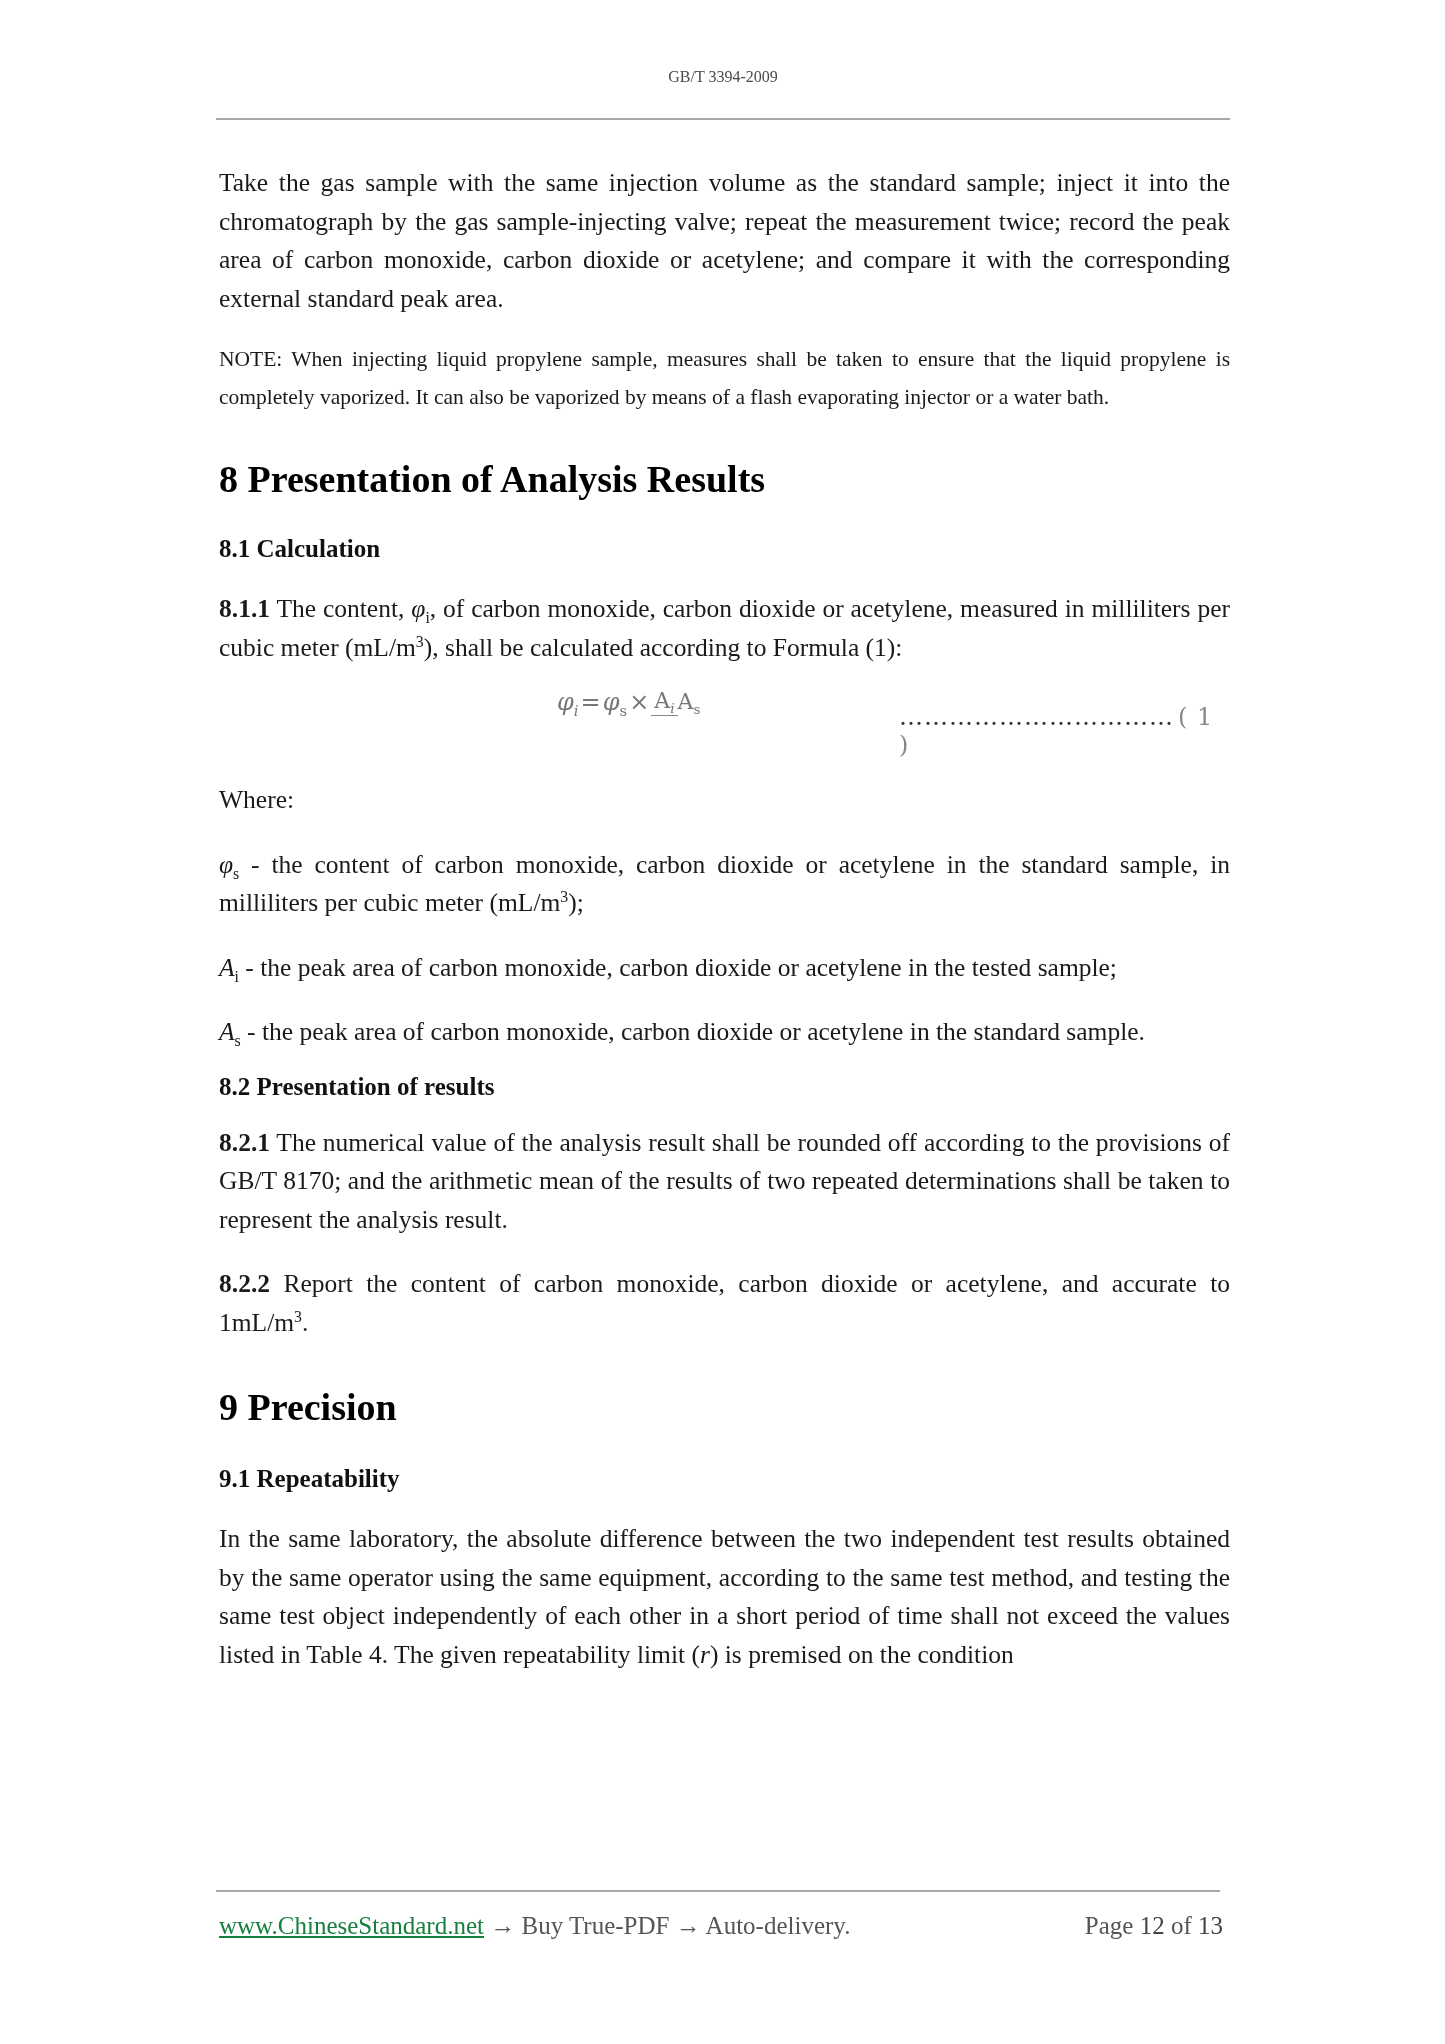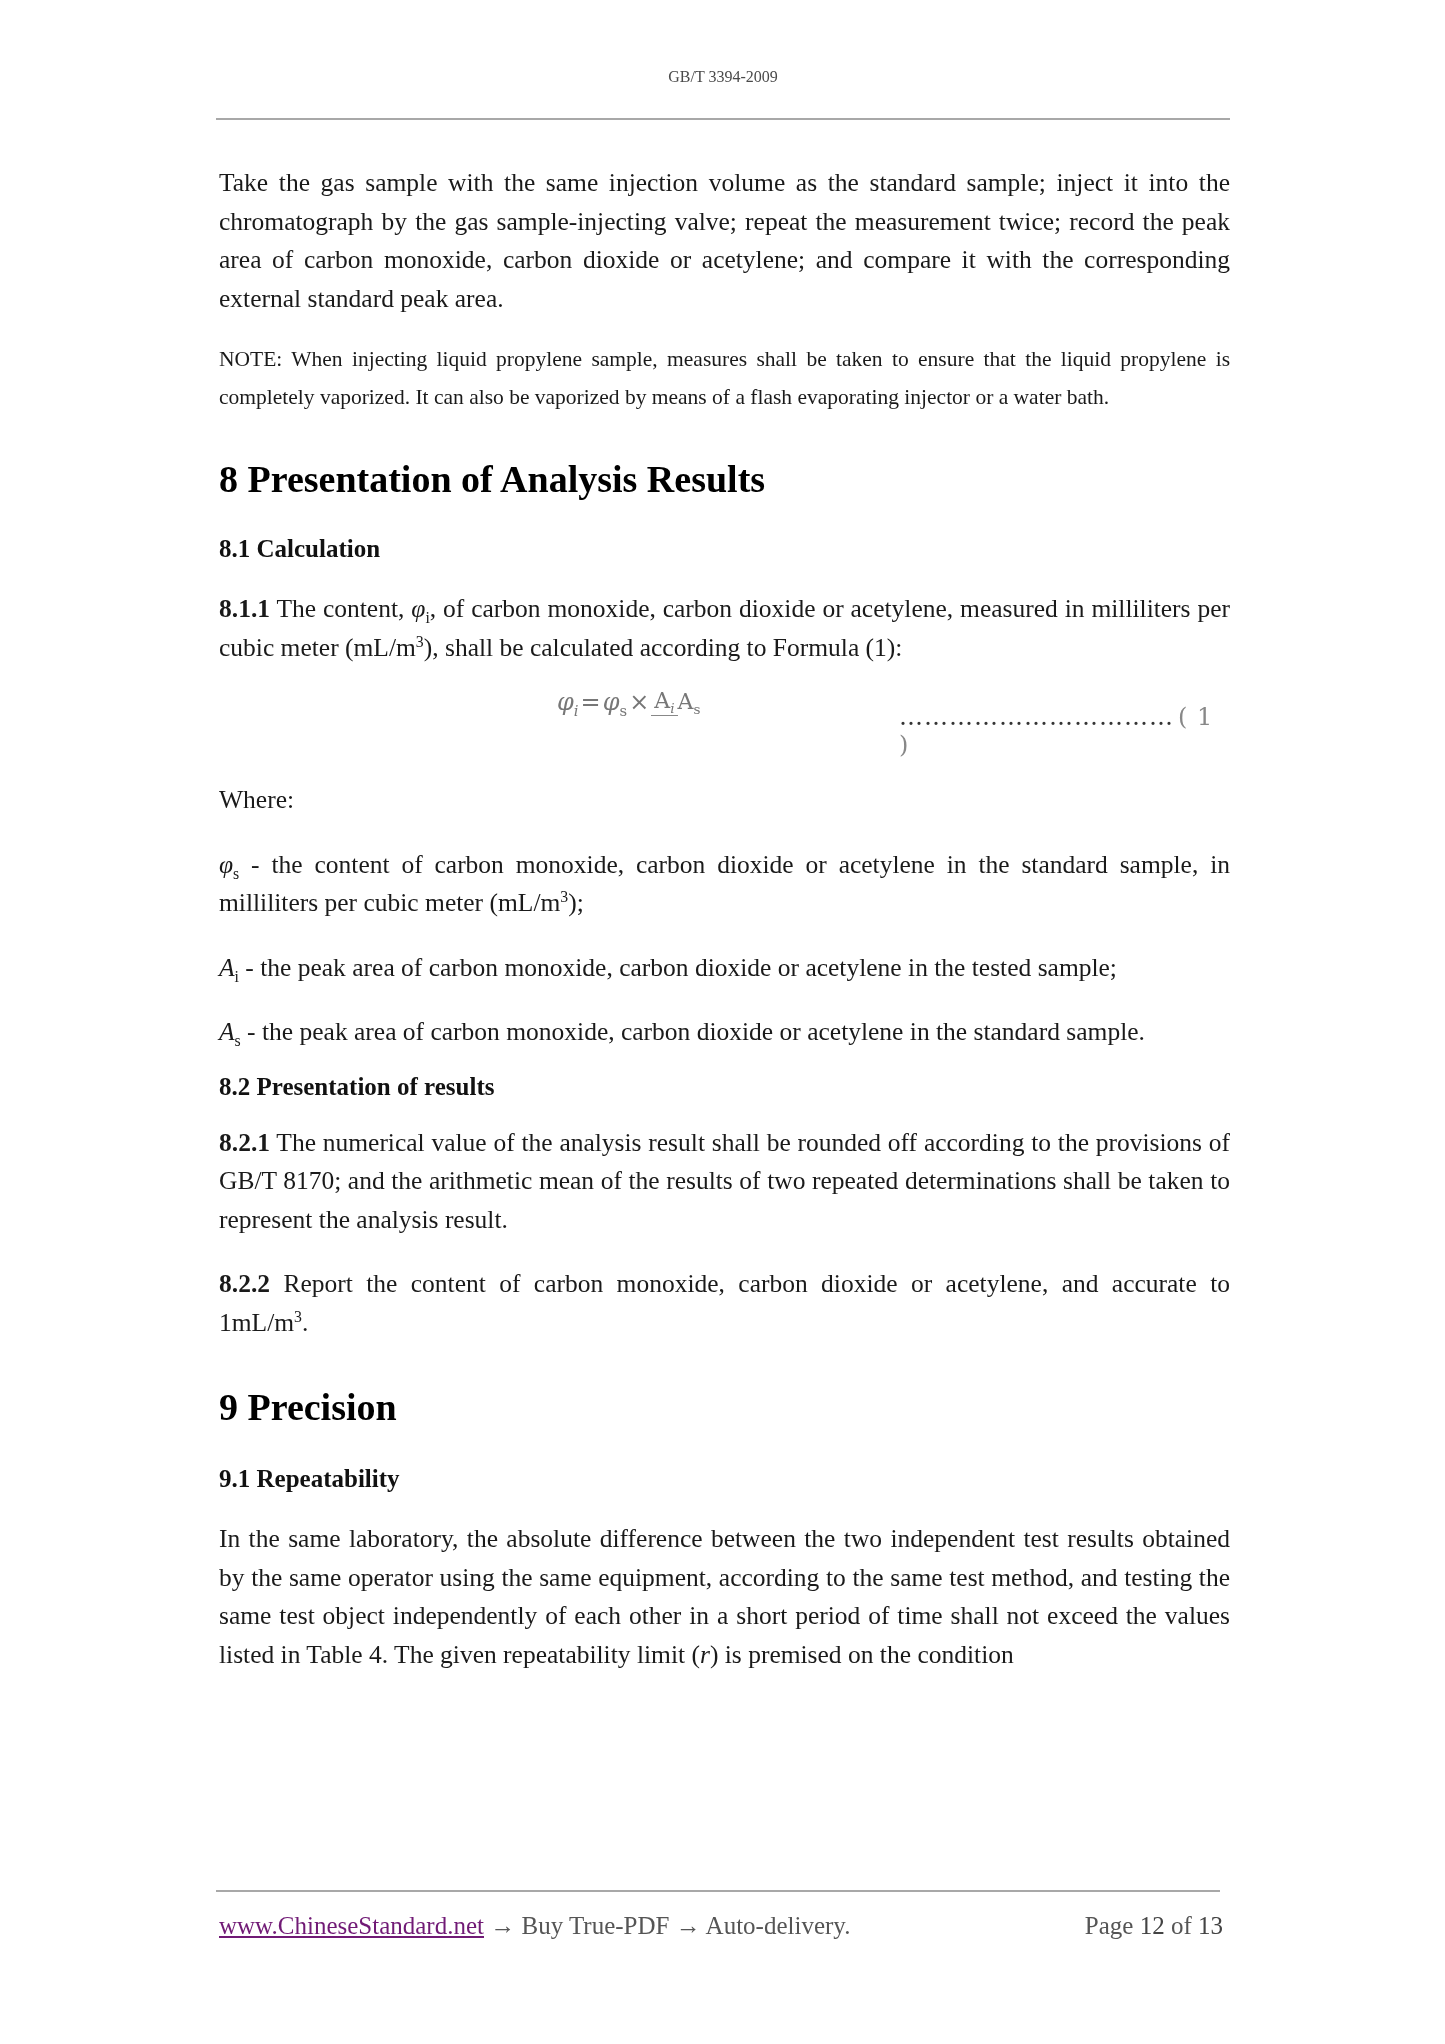--- a/index.html
+++ b/index.html
@@ -52,21 +52,21 @@
     }
     .formula-ref .num-label { color: #888; margin-left: 4px; }
     .footer-rule {
       position: absolute; left: 216px; top: 1890px; width: 1004px; height: 0;
       border-top: 2px solid #a8a8a8;
     }
     .footer {
       position: absolute; left: 219px; top: 1912px; width: 1004px;
       font-size: 25px; color: #555; display: flex; justify-content: space-between;
     }
-    .footer a { color: #701a75; text-decoration: underline; }
+    .footer a { color: #15803d; text-decoration: underline; }
     .footer .pg-strong { font-weight: normal; color: #444; }
   </style>
 </head>
 <body>
 
 <div class="page-header">
   <span>GB/T 3394-2009</span>
 </div>
 <div class="header-rule"></div>
 

